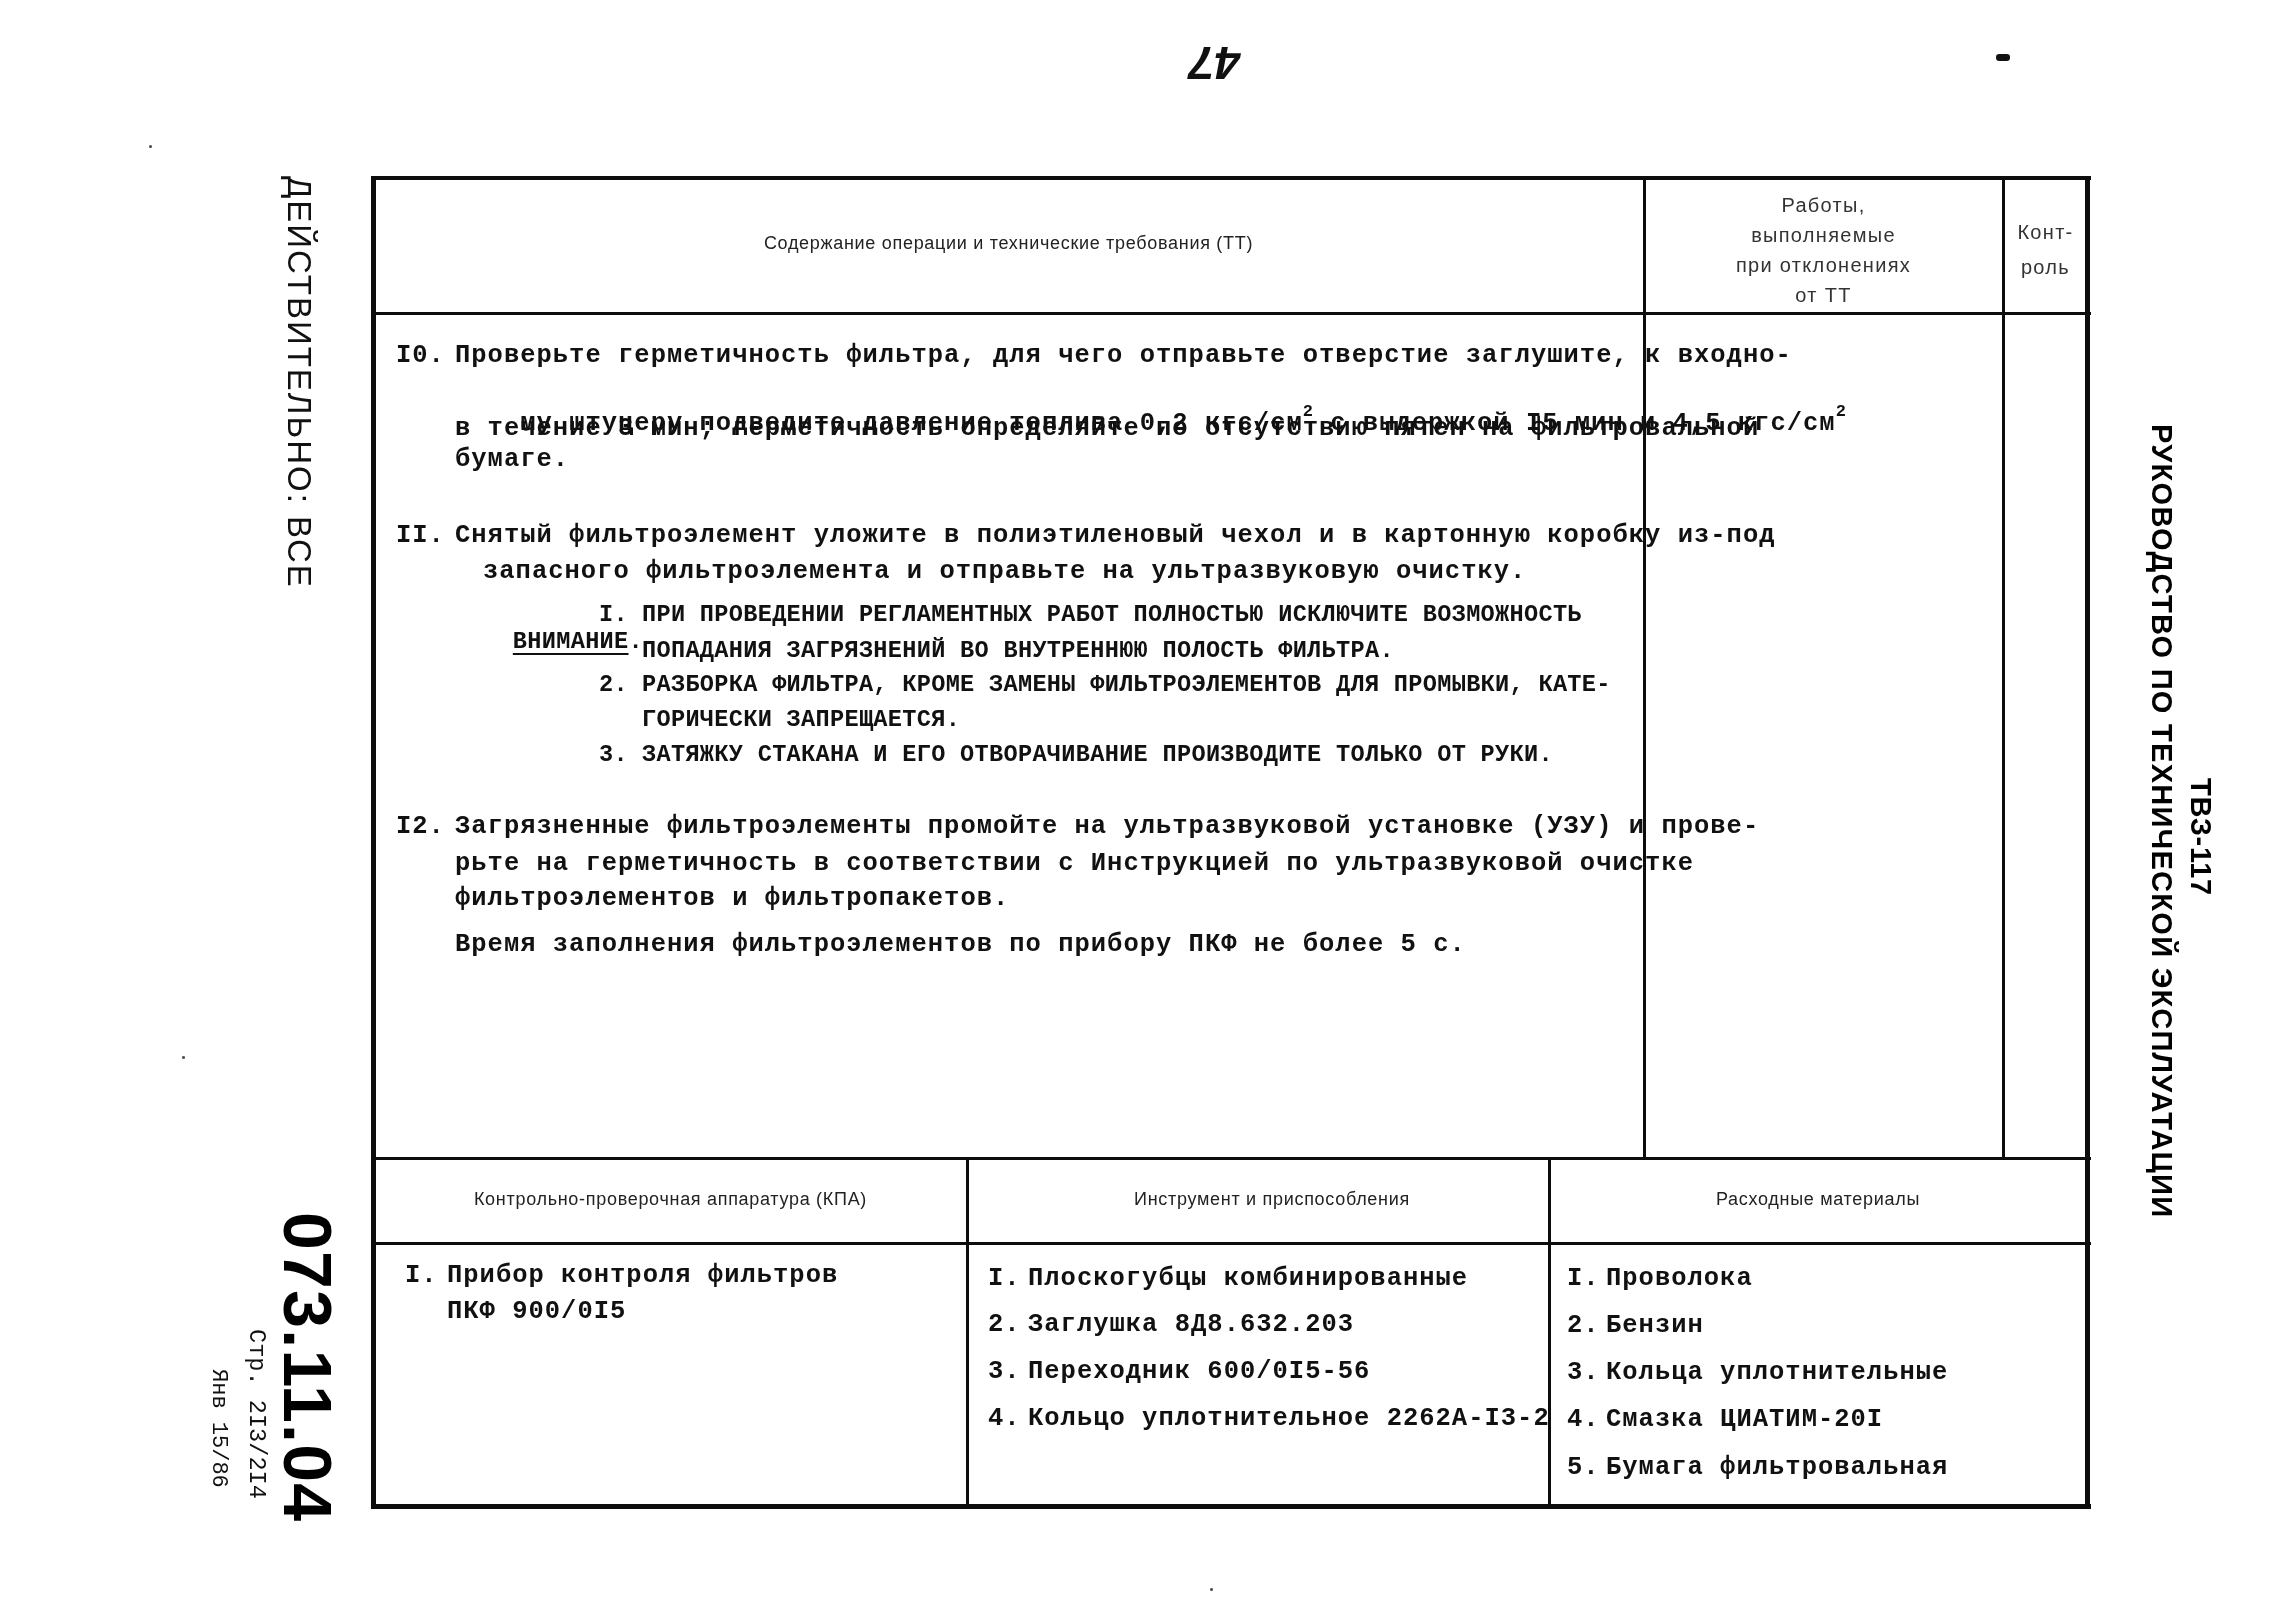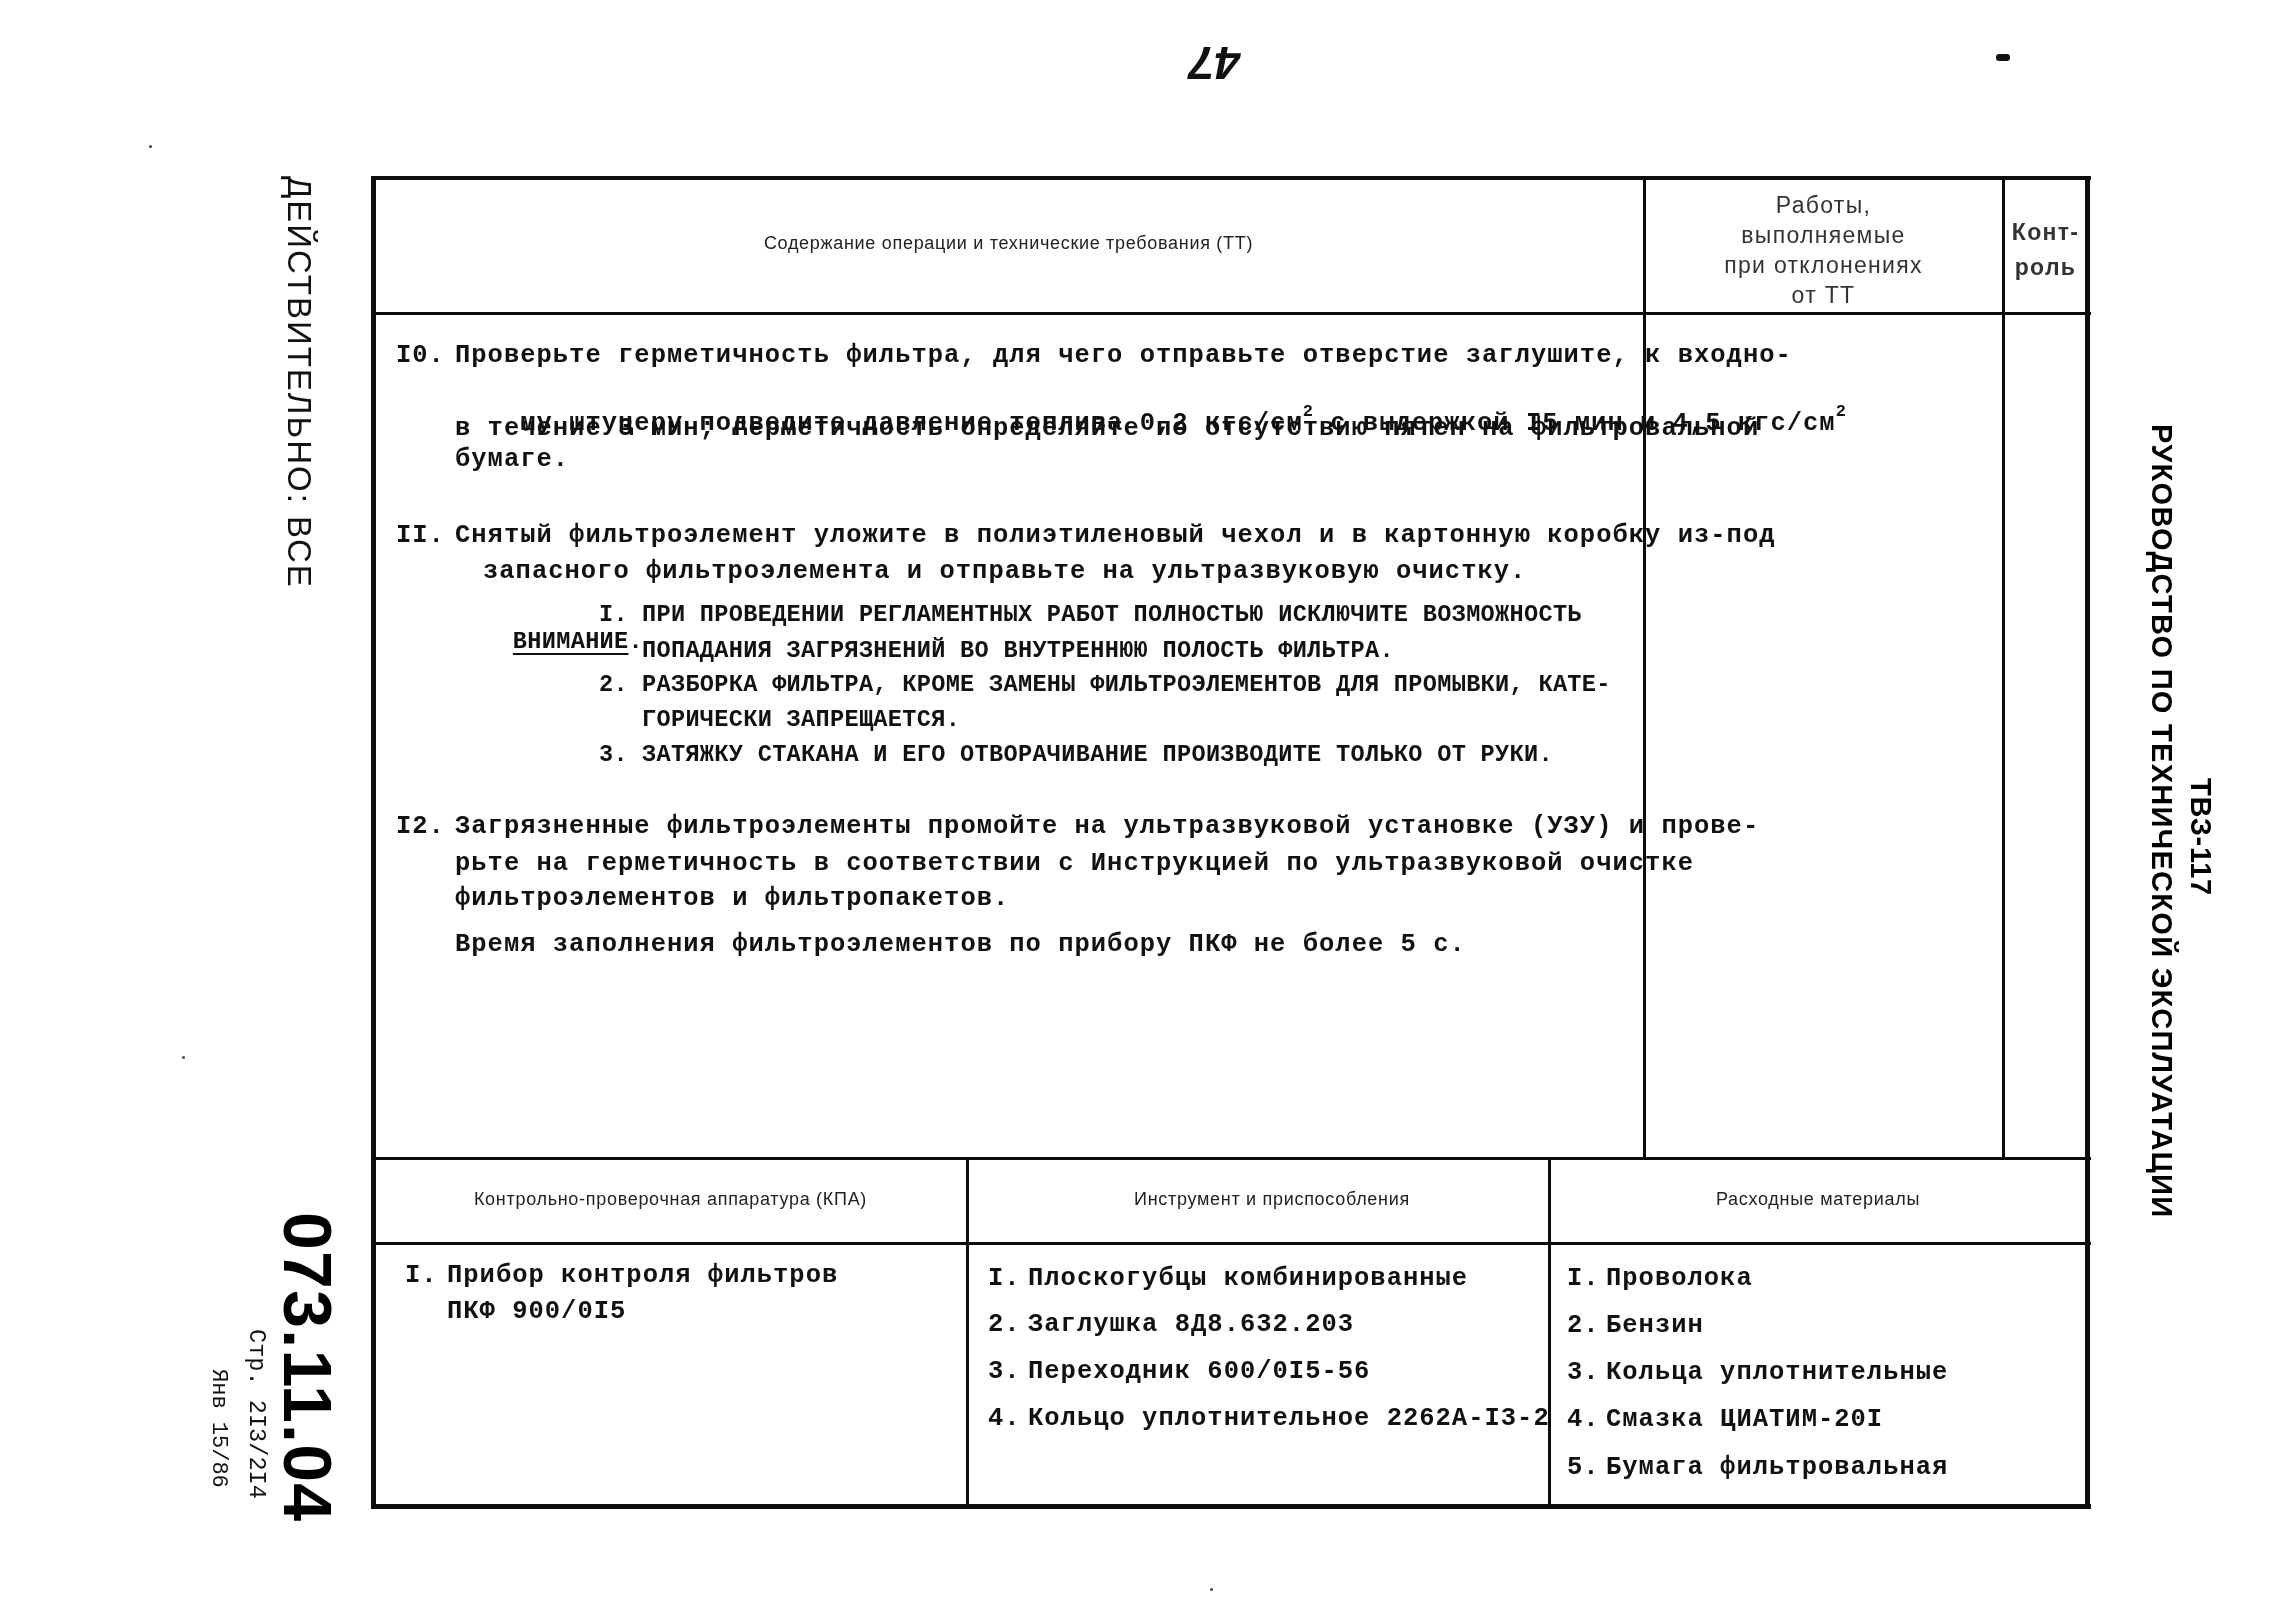--- a/index.html
+++ b/index.html
@@ -2,21 +2,21 @@
 <html style="font-size:10.5px"><head>
 <meta charset="utf-8">
 <style>
   html, body { margin: 0; padding: 0; background: #ffffff; }
   body { width: 2295px; height: 1616px; position: relative; overflow: hidden; color: #111; }
   .abs { position: absolute; }
   .line { position: absolute; background: #0d0d0d; }
   .sans { font-family: "Liberation Sans", "DejaVu Sans", sans-serif; }
   .mono { font-family: "Liberation Mono", "DejaVu Sans Mono", monospace; }
   .hdr { font-size: 18px; color: #222; letter-spacing: 0.7px; text-align: center; }
-  .hdr-small { font-size: 23px; color: #333; letter-spacing: 1.3px; text-align: center; line-height: 30px; }
+  .hdr-small { font-size: 20px; color: #333; letter-spacing: 1.3px; text-align: center; line-height: 30px; }
   .tt { font-size: 25.5px; letter-spacing: 1px; white-space: pre; color: #111; font-weight: bold; }
   .caps { font-size: 23.6px; letter-spacing: 0.3px; font-weight: bold; white-space: pre; }
   .rot-cw { transform-origin: 0 0; transform: rotate(90deg); white-space: nowrap; }
   .under { text-decoration: underline; text-decoration-thickness: 2px; text-underline-offset: 5.2px; }
   sup { font-size: 17px; position: relative; top: -3.9px; }
 </style>
 </head>
 <body>
 
 <div class="abs sans" style="left:1189px; top:36px; font-size:46px; font-weight:bold; transform:rotate(180deg); font-style:italic;">47</div>
@@ -49,21 +49,21 @@
 
 <div class="abs sans hdr" style="left:375px; top:233px; width:1267px;">Содержание операции и технические требования (ТТ)</div>
 
 <div class="abs sans hdr-small" style="left:1645px; top:190px; width:357px;">
   <div>Работы,</div>
   <div>выполняемые</div>
   <div>при отклонениях</div>
   <div>от ТТ</div>
 </div>
 
-<div class="abs sans hdr-small" style="left:2005px; top:215px; width:81px; line-height:35px;font-weight:bold;">
+<div class="abs sans hdr-small" style="left:2005px; top:215px; width:81px; line-height:35px;">
   <div>Конт-</div>
   <div>роль</div>
 </div>
 
 <div>
   <div class="abs mono tt" style="left:396px; top:341px;">I0.</div>
   <div class="abs mono tt" style="left:455px; top:341px;">Проверьте герметичность фильтра, для чего отправьте отверстие заглушите, к входно-</div>
   <div class="abs mono tt" style="left:455px; top:377px;">
     <span>му штуцеру подведите давление топлива 0,2 кгс/см</span><sup>2</sup><span> с выдержкой I5 мин и 4,5 кгс/см</span><sup>2</sup>
   </div>

